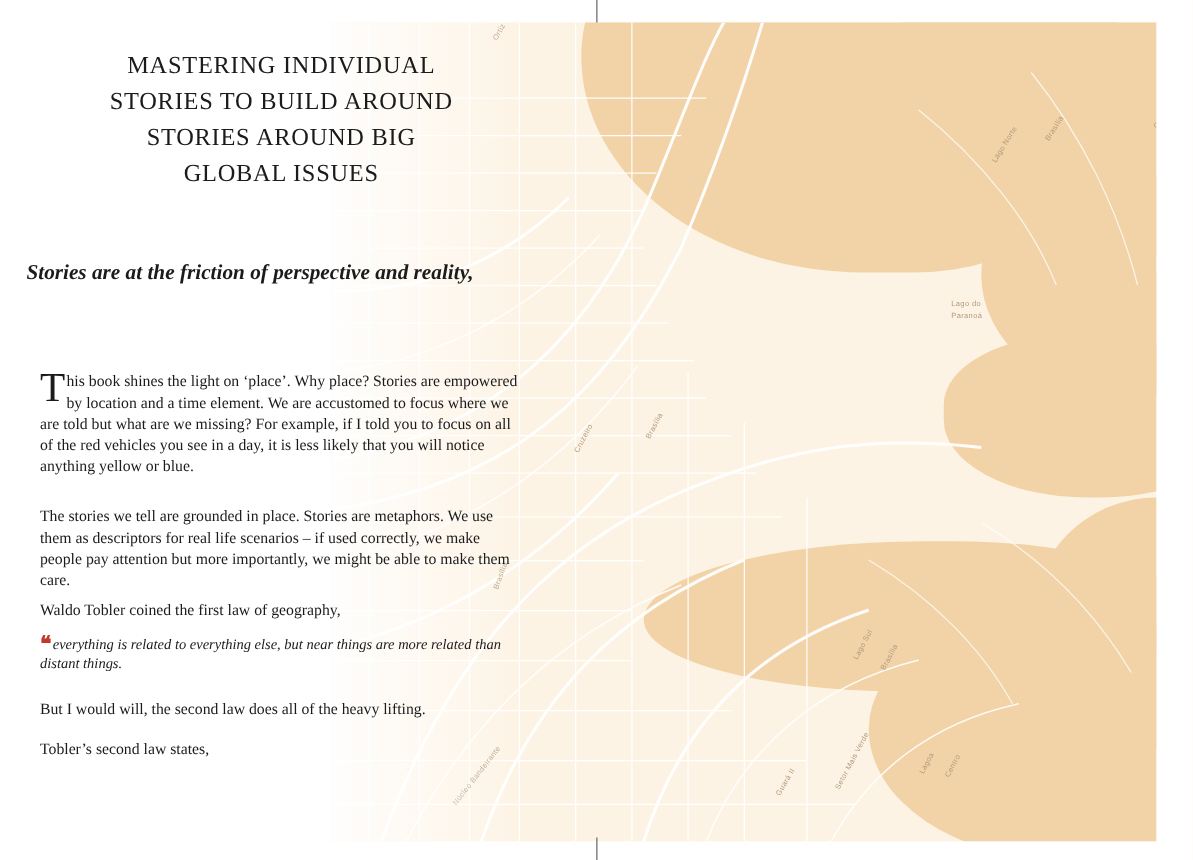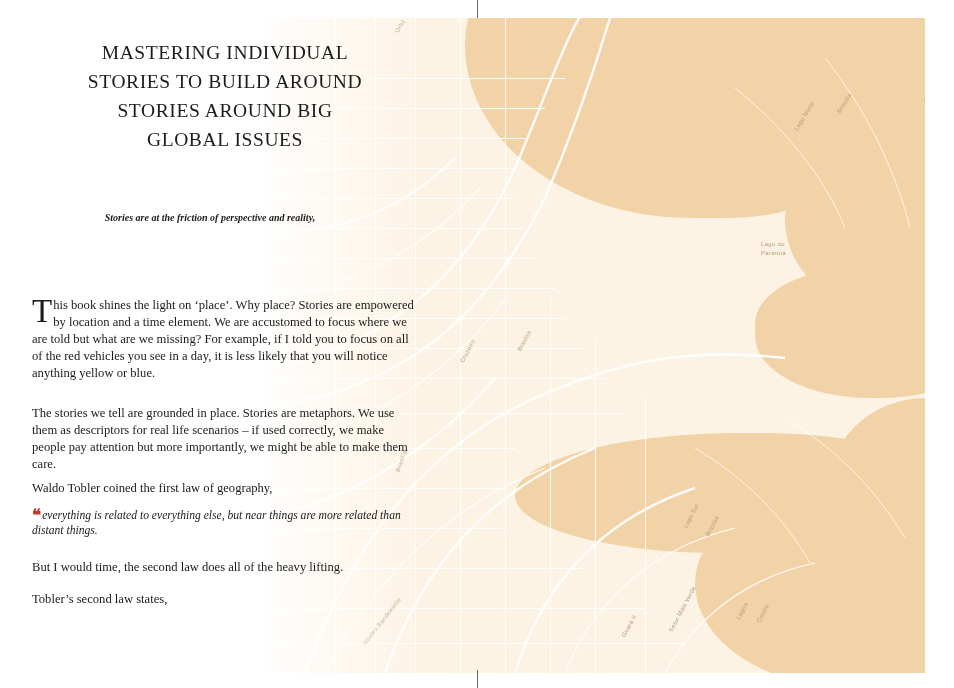--- a/index.html
+++ b/index.html
@@ -73,27 +73,27 @@
     font-family: "Liberation Serif", serif;
     font-size: 19.5px;
     line-height: 29px;
     letter-spacing: 0.6px;
     color: #1b1b1b;
   }
   #title div { display: block; }
 
   #epigraph {
     position: absolute;
-    left: 30px;
+    left: 20px;
     top: 198px;
     width: 360px;
     text-align: center;
     font-style: italic;
     font-weight: bold;
-    font-size: 10px;
+    font-size: 17px;
     line-height: 16px;
     color: #1b1b1b;
   }
 
   .body-p {
     position: absolute;
     left: 32px;
     width: 385px;
     font-size: 12.6px;
     line-height: 17.2px;
@@ -246,20 +246,20 @@
     </div>
 
     <p class="body-p" id="p1"><span class="dropcap">T</span><span>his book shines the light on ‘place’. Why place? Stories are empowered by location and a time element. We are accustomed to focus where we are told but what are we missing?  For example, if I told you to focus on all of the red vehicles you see in a day, it is less likely that you will notice anything yellow or blue.</span></p>
 
     <p class="body-p" id="p3">Waldo Tobler coined the first law of geography,</p>
 
     <p class="body-p" id="p2">The stories we tell are grounded in place. Stories are metaphors. We use them as descriptors for real life scenarios – if used correctly, we make people pay attention but more importantly, we might be able to make them care.</p>
 
     <p class="quote-block" id="q1"><span class="qmark">❝</span><span>everything is related to everything else, but near things are more related than distant things.</span></p>
 
-    <p class="body-p" id="p5">But I would time, the second law does all of the heavy lifting.</p>
+    <p class="body-p" id="p5">But I would will, the second law does all of the heavy lifting.</p>
 
     <p class="body-p" id="p6">Tobler’s second law states,</p>
 
 
   </div>
 
 </div>
 
 </body></html>

